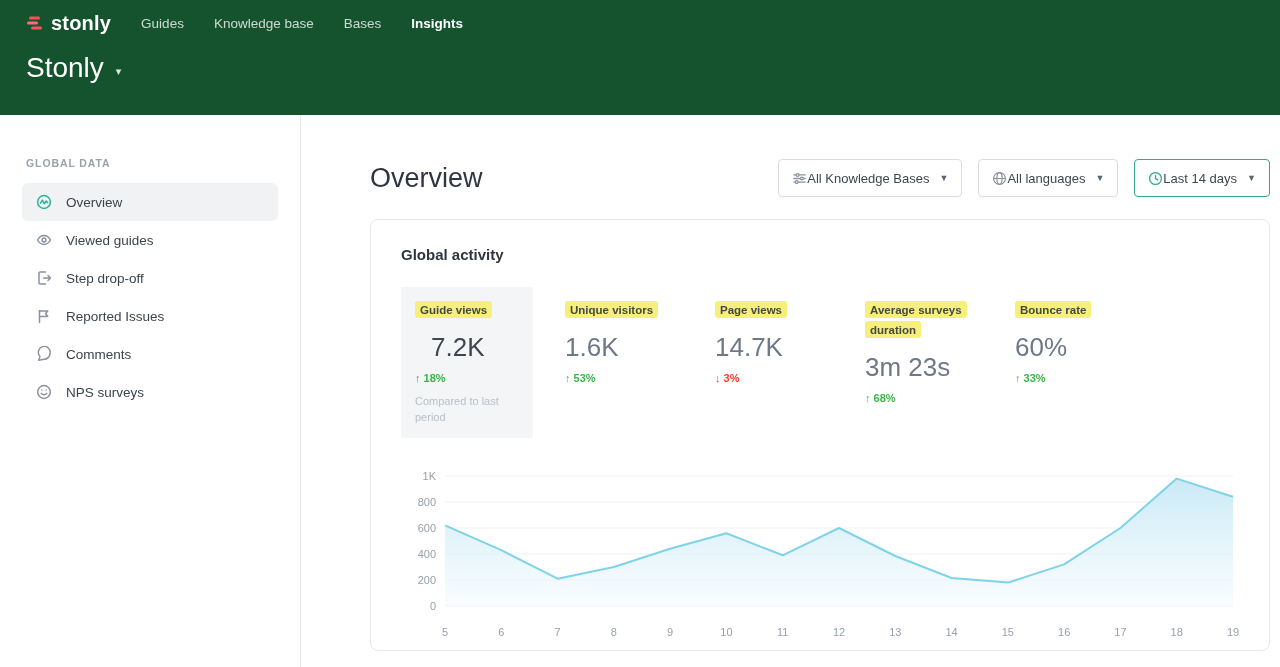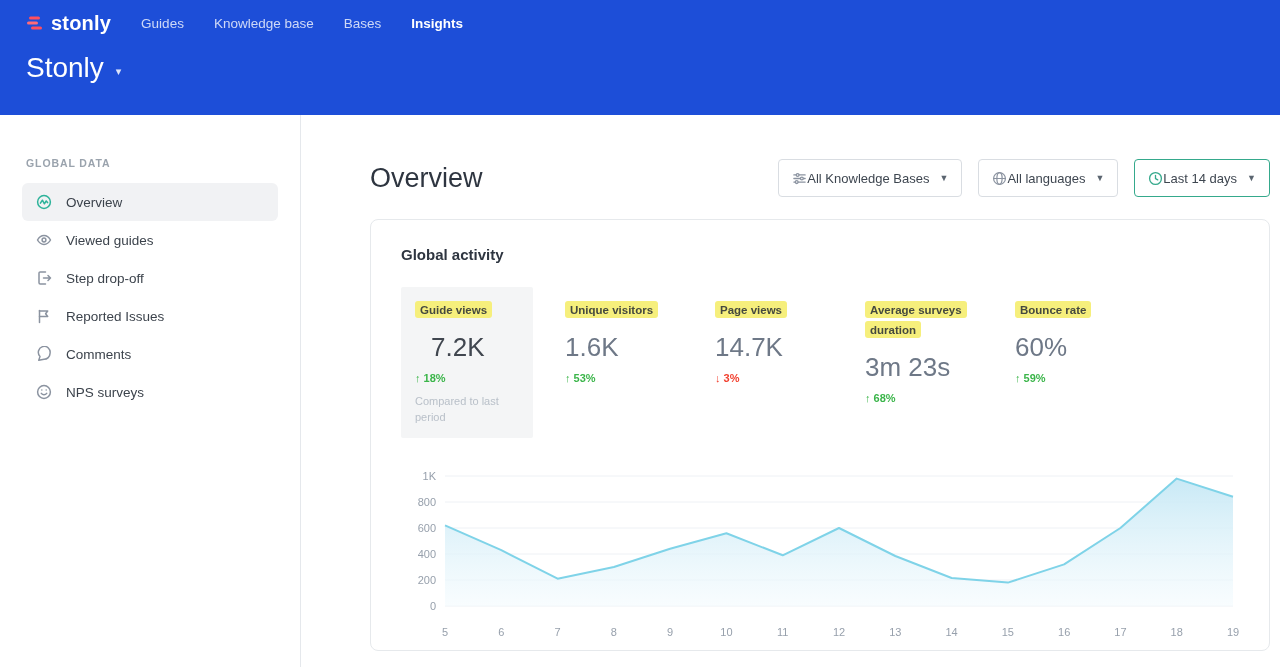--- a/index.html
+++ b/index.html
@@ -1,20 +1,20 @@
 <!DOCTYPE html>
 <html><head>
 <meta charset="utf-8">
 <style>
   * { margin:0; padding:0; box-sizing:border-box; }
   html,body { width:1280px; height:667px; overflow:hidden; background:#fff;
     font-family:"Liberation Sans", sans-serif; }
 
   
-  .header { background:#1d4ed8; height:115px; padding:0 26px; }
+  .header { background:#14532d; height:115px; padding:0 26px; }
   .topnav { height:46px; display:flex; align-items:center; gap:30px; }
   .logo { display:flex; align-items:center; gap:7px; color:#fff; font-weight:bold;
     font-size:20px; letter-spacing:.2px; cursor:pointer; }
   .logo svg { display:block; }
   .nav-item { color:rgba(255,255,255,.78); font-size:13.5px; cursor:pointer; }
   .nav-item.active { color:#fff; font-weight:bold; }
   .workspace-row { display:flex; align-items:center; gap:12px; margin-top:6px; }
   .workspace-title { color:#fff; font-size:28px; font-weight:400; }
   .ws-caret { color:rgba(255,255,255,.85); font-size:11px; margin-top:6px; cursor:pointer; }
 
@@ -226,21 +226,21 @@
 
         <div class="metric">
           <span class="mlabel"><mark>Average surveys duration</mark></span>
           <div class="mvalue">3m 23s</div>
           <div class="mdelta up"><span>↑</span> <span>68%</span></div>
         </div>
 
         <div class="metric">
           <span class="mlabel"><mark>Bounce rate</mark></span>
           <div class="mvalue">60%</div>
-          <div class="mdelta up"><span>↑</span> <span>59%</span></div>
+          <div class="mdelta up"><span>↑</span> <span>33%</span></div>
         </div>
       </div>
 
       <div class="chart-wrap" id="chart">
           <svg width="838" height="178" viewBox="0 0 838 178">
             <defs>
               <linearGradient id="ag" x1="0" y1="0" x2="0" y2="1">
                 <stop offset="0" stop-color="#c6e8f5" stop-opacity="0.95"></stop>
                 <stop offset="1" stop-color="#f4fbfe" stop-opacity="0.6"></stop>
               </linearGradient>

